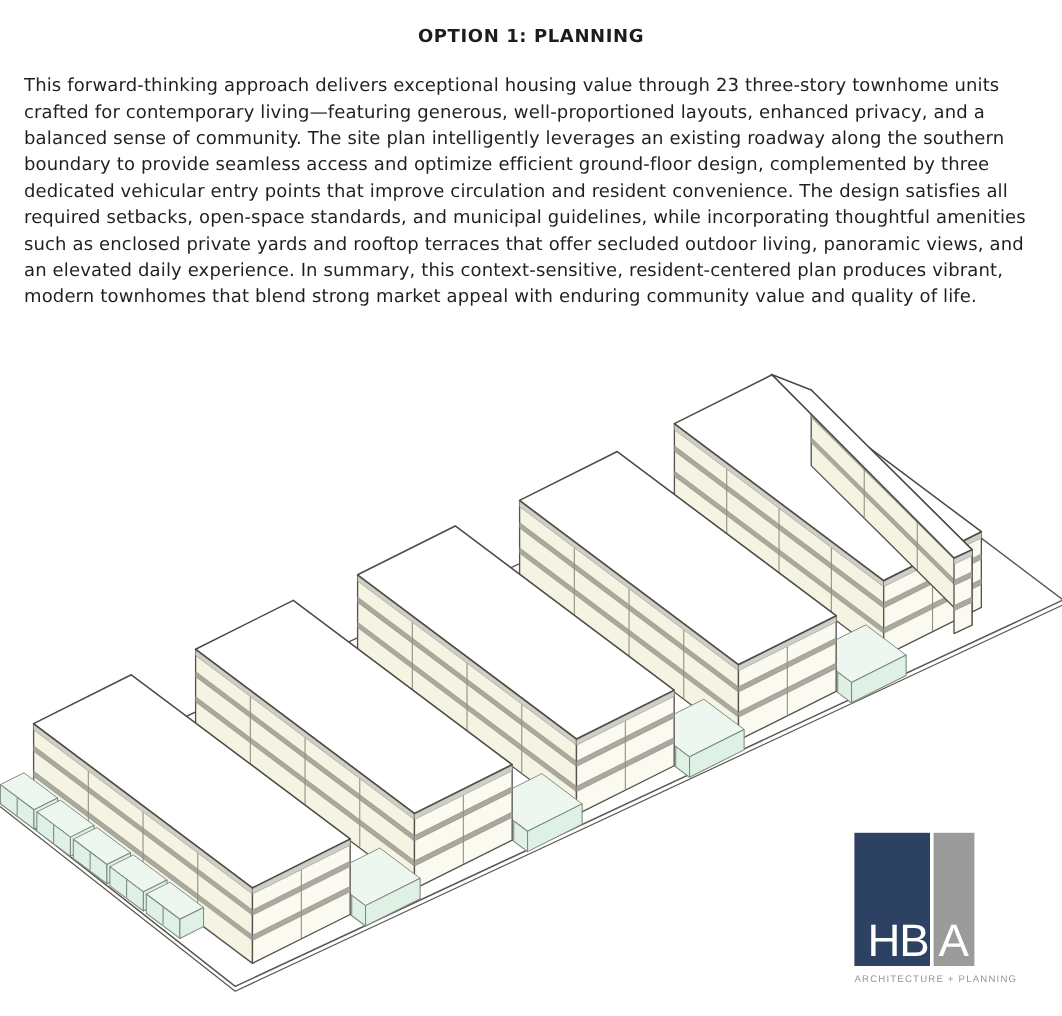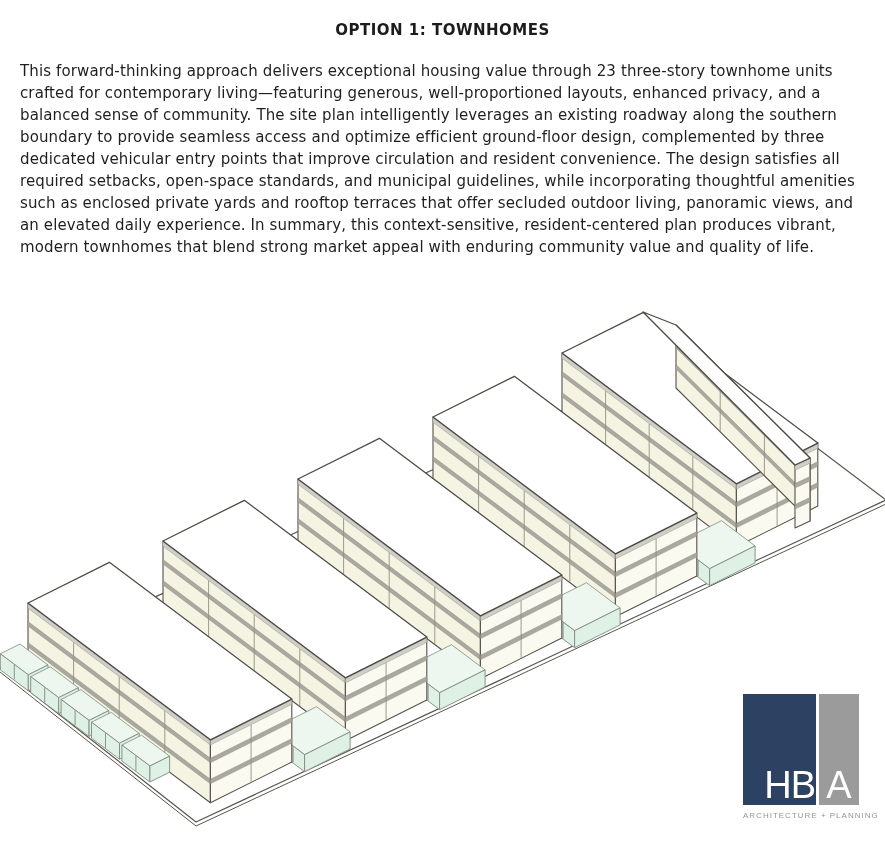--- a/index.html
+++ b/index.html
@@ -9,41 +9,41 @@
   }
   .page-title{
     margin:0;padding-top:21px;font-size:15px;font-weight:bold;text-align:center;
     letter-spacing:.5px;color:#1c1c1c;
   }
   .intro{
     margin:21px 20px 0 20px;font-size:15px;line-height:22px;letter-spacing:.12px;
     color:#1f1f1f;text-align:left;
   }
   .scene-svg{position:absolute;left:0;top:297px;}
-  .logo{position:absolute;left:743px;top:694px;width:116px;}
+  .logo{position:absolute;left:712px;top:694px;width:100px;}
   .logo-blocks{display:flex;gap:3px;height:111px;font-family:"Liberation Sans",sans-serif;}
   .logo-navy{
     width:72px;display:flex;align-items:flex-end;justify-content:flex-end;
     padding:0 1px 3px 0;color:#fff;font-size:38px;line-height:.9;letter-spacing:-1px;
   }
   .logo-gray{
     width:40px;display:flex;align-items:flex-end;justify-content:center;
     padding-bottom:3px;color:#fff;font-size:38px;line-height:.9;
   }
   .logo-tagline{
     margin-top:6px;font-size:8px;letter-spacing:1px;white-space:nowrap;
     color:#959595;font-family:"Liberation Sans",sans-serif;
   }
 </style>
 </head>
 <body>
 
 <div class="page">
 
-  <h1 class="page-title">OPTION 1: TOWNHOMES</h1>
+  <h1 class="page-title">OPTION 1: PLANNING</h1>
 
   <p class="intro">This forward-thinking approach delivers exceptional housing value through 23 three-story townhome units crafted for contemporary living—featuring generous, well-proportioned layouts, enhanced privacy, and a balanced sense of community. The site plan intelligently leverages an existing roadway along the southern boundary to provide seamless access and optimize efficient ground-floor design, complemented by three dedicated vehicular entry points that improve circulation and resident convenience. The design satisfies all required setbacks, open-space standards, and municipal guidelines, while incorporating thoughtful amenities such as enclosed private yards and rooftop terraces that offer secluded outdoor living, panoramic views, and an elevated daily experience. In summary, this context-sensitive, resident-centered plan produces vibrant, modern townhomes that blend strong market appeal with enduring community value and quality of life.</p>
 
   <svg id="scene-svg" class="scene-svg" width="885" height="550" viewBox="0 297 885 550" role="img" aria-label="Isometric rendering of five three-story townhome bars plus one bent bar along an angled southern roadway, with glass-enclosed private yards">
       <path d="M0.0,668.0L690.0,352.0L886.0,500.0L196.0,822.0Z" fill="#ffffff" stroke="#58564f" stroke-width="1.2" stroke-linejoin="round"></path>
       <path d="M0.0,672.0L196.0,826.0L886.0,504.0" fill="none" stroke="#58564f" stroke-width="1" stroke-linejoin="round"></path>
       <path d="M562.0,353.0L736.4,483.8L736.4,546.8L562.0,416.0Z" fill="#f5f4e3" stroke="#55524c" stroke-width="1.1" stroke-linejoin="round"></path>
       <path d="M562.0,353.8L736.4,484.6L736.4,489.0L562.0,358.2Z" fill="#cfcfc7" stroke="#83837a" stroke-width="0.4" stroke-linejoin="round"></path>
       <path d="M562.0,371.5L736.4,502.3L736.4,506.8L562.0,376.0Z" fill="#a9a99f" stroke="#83837a" stroke-width="0.4" stroke-linejoin="round"></path>
       <path d="M562.0,392.5L736.4,523.3L736.4,527.8L562.0,397.0Z" fill="#a9a99f" stroke="#83837a" stroke-width="0.4" stroke-linejoin="round"></path>

